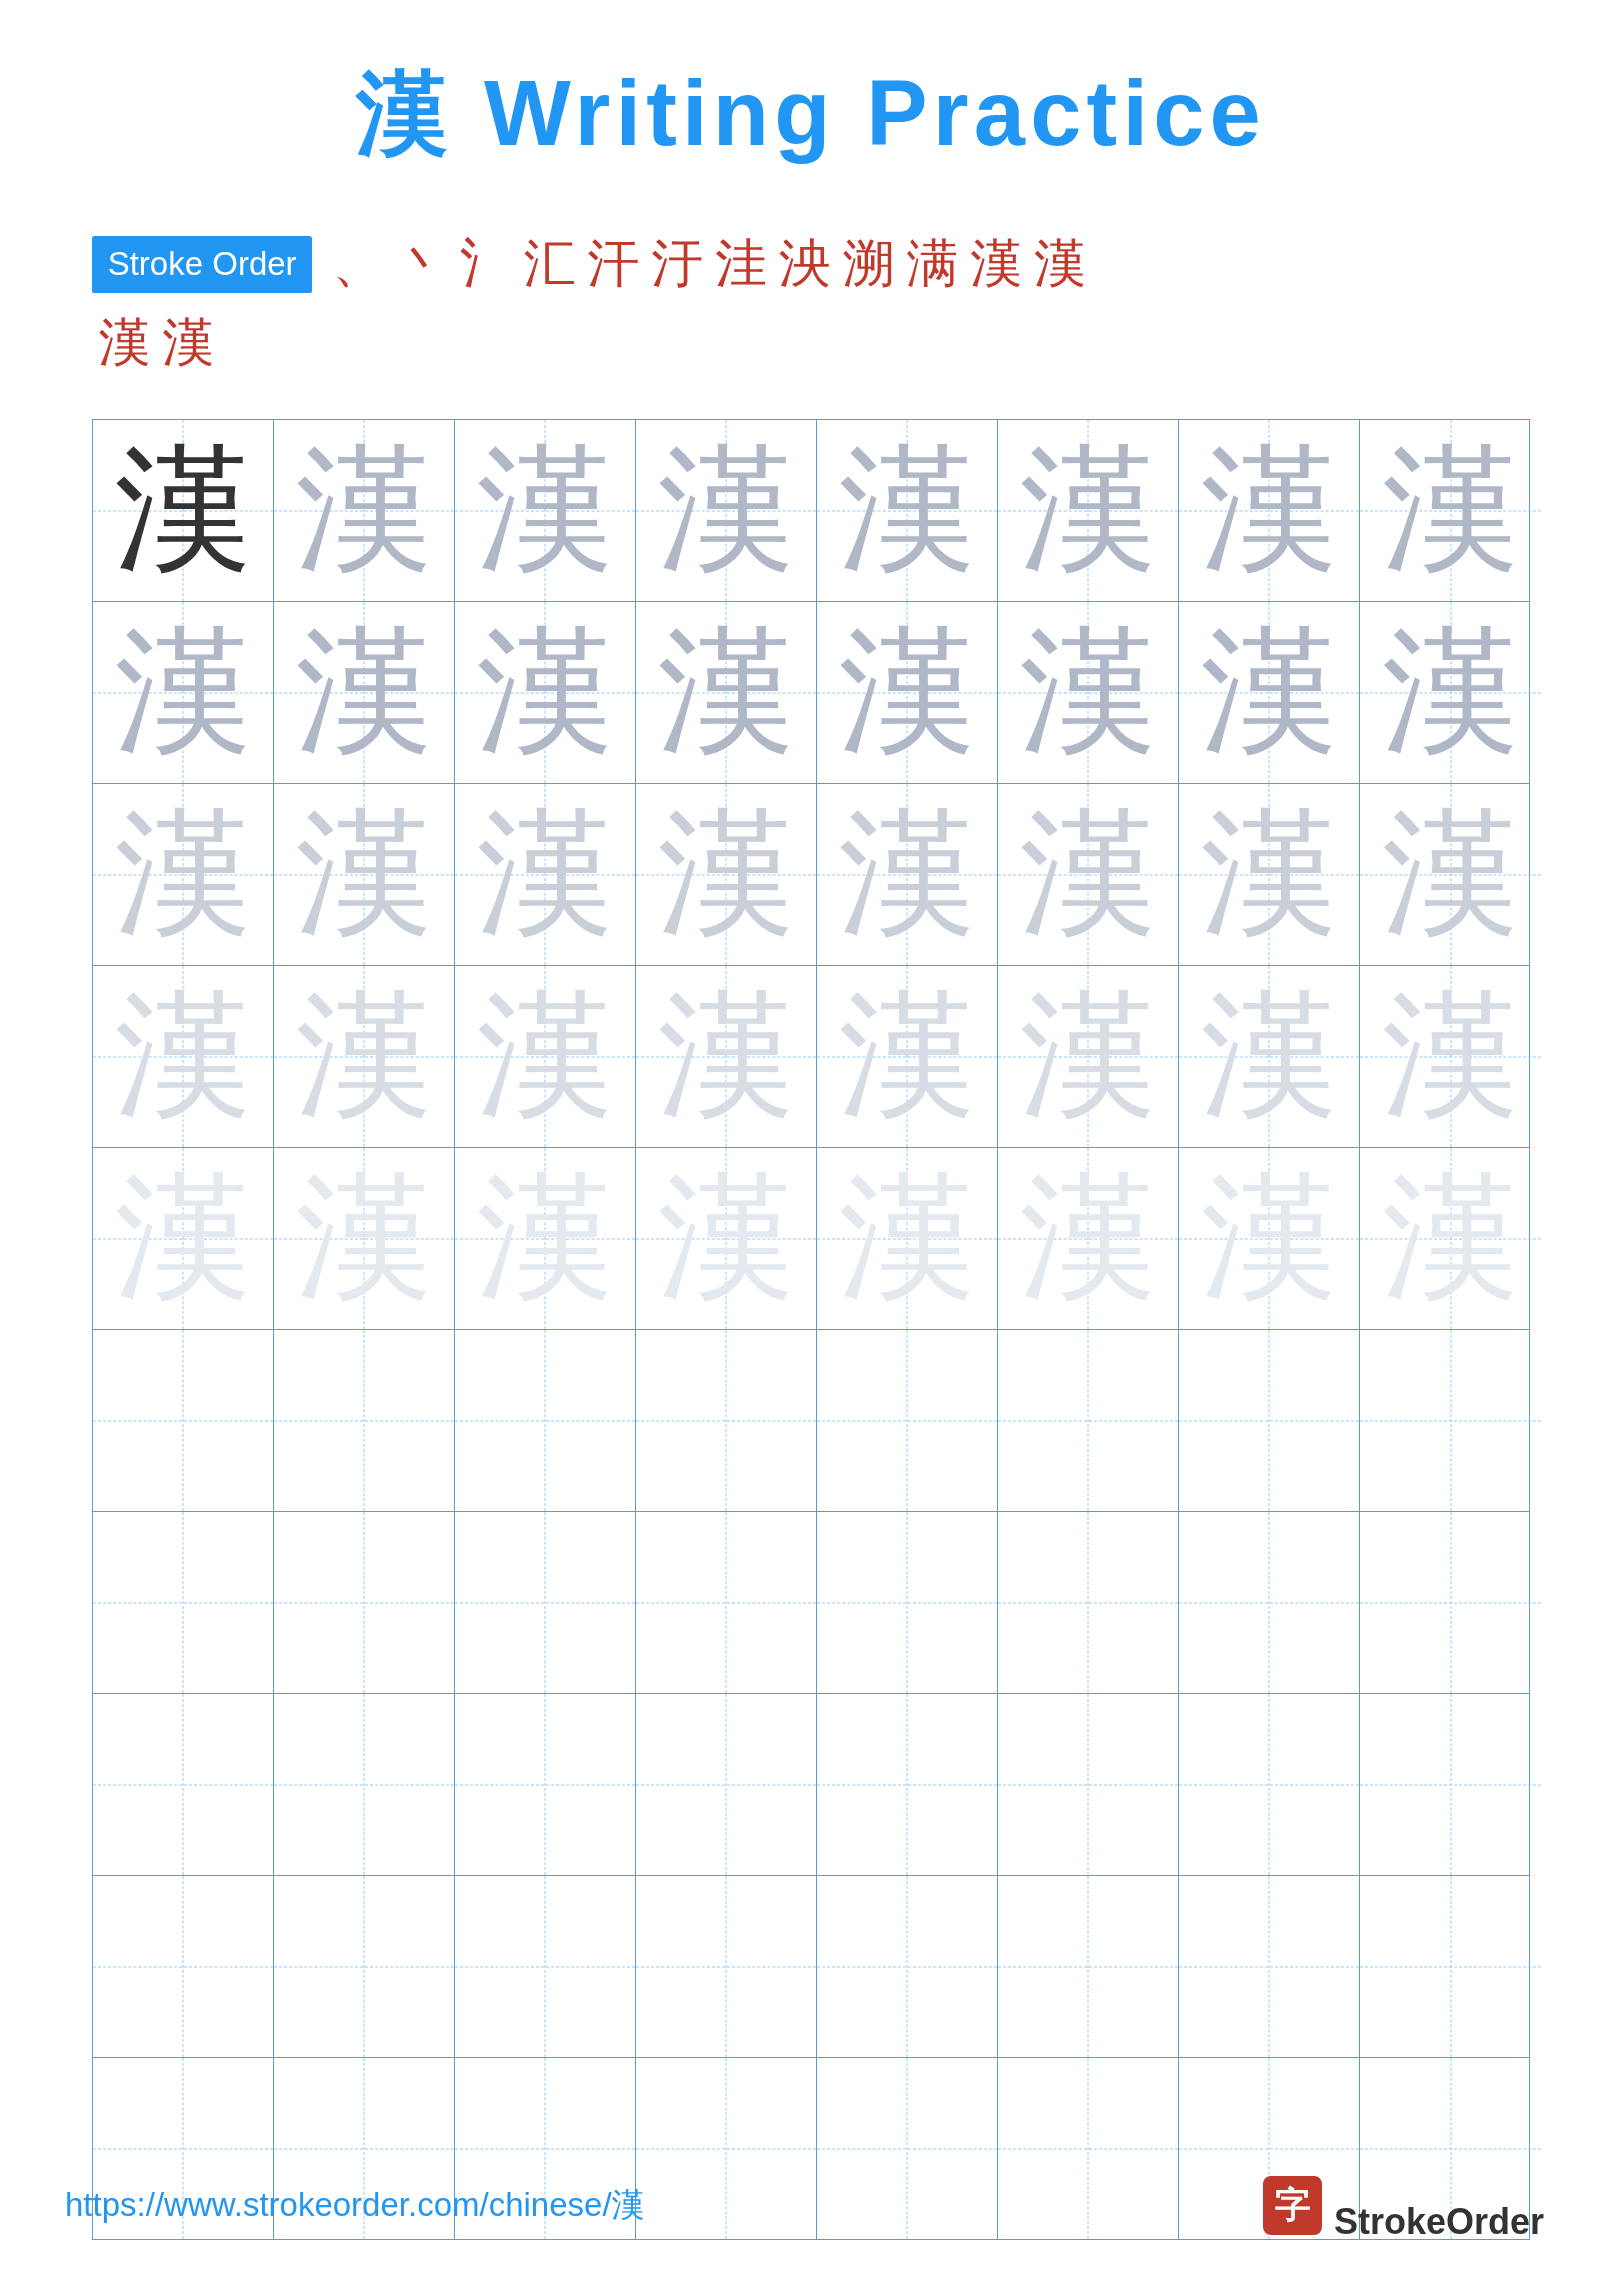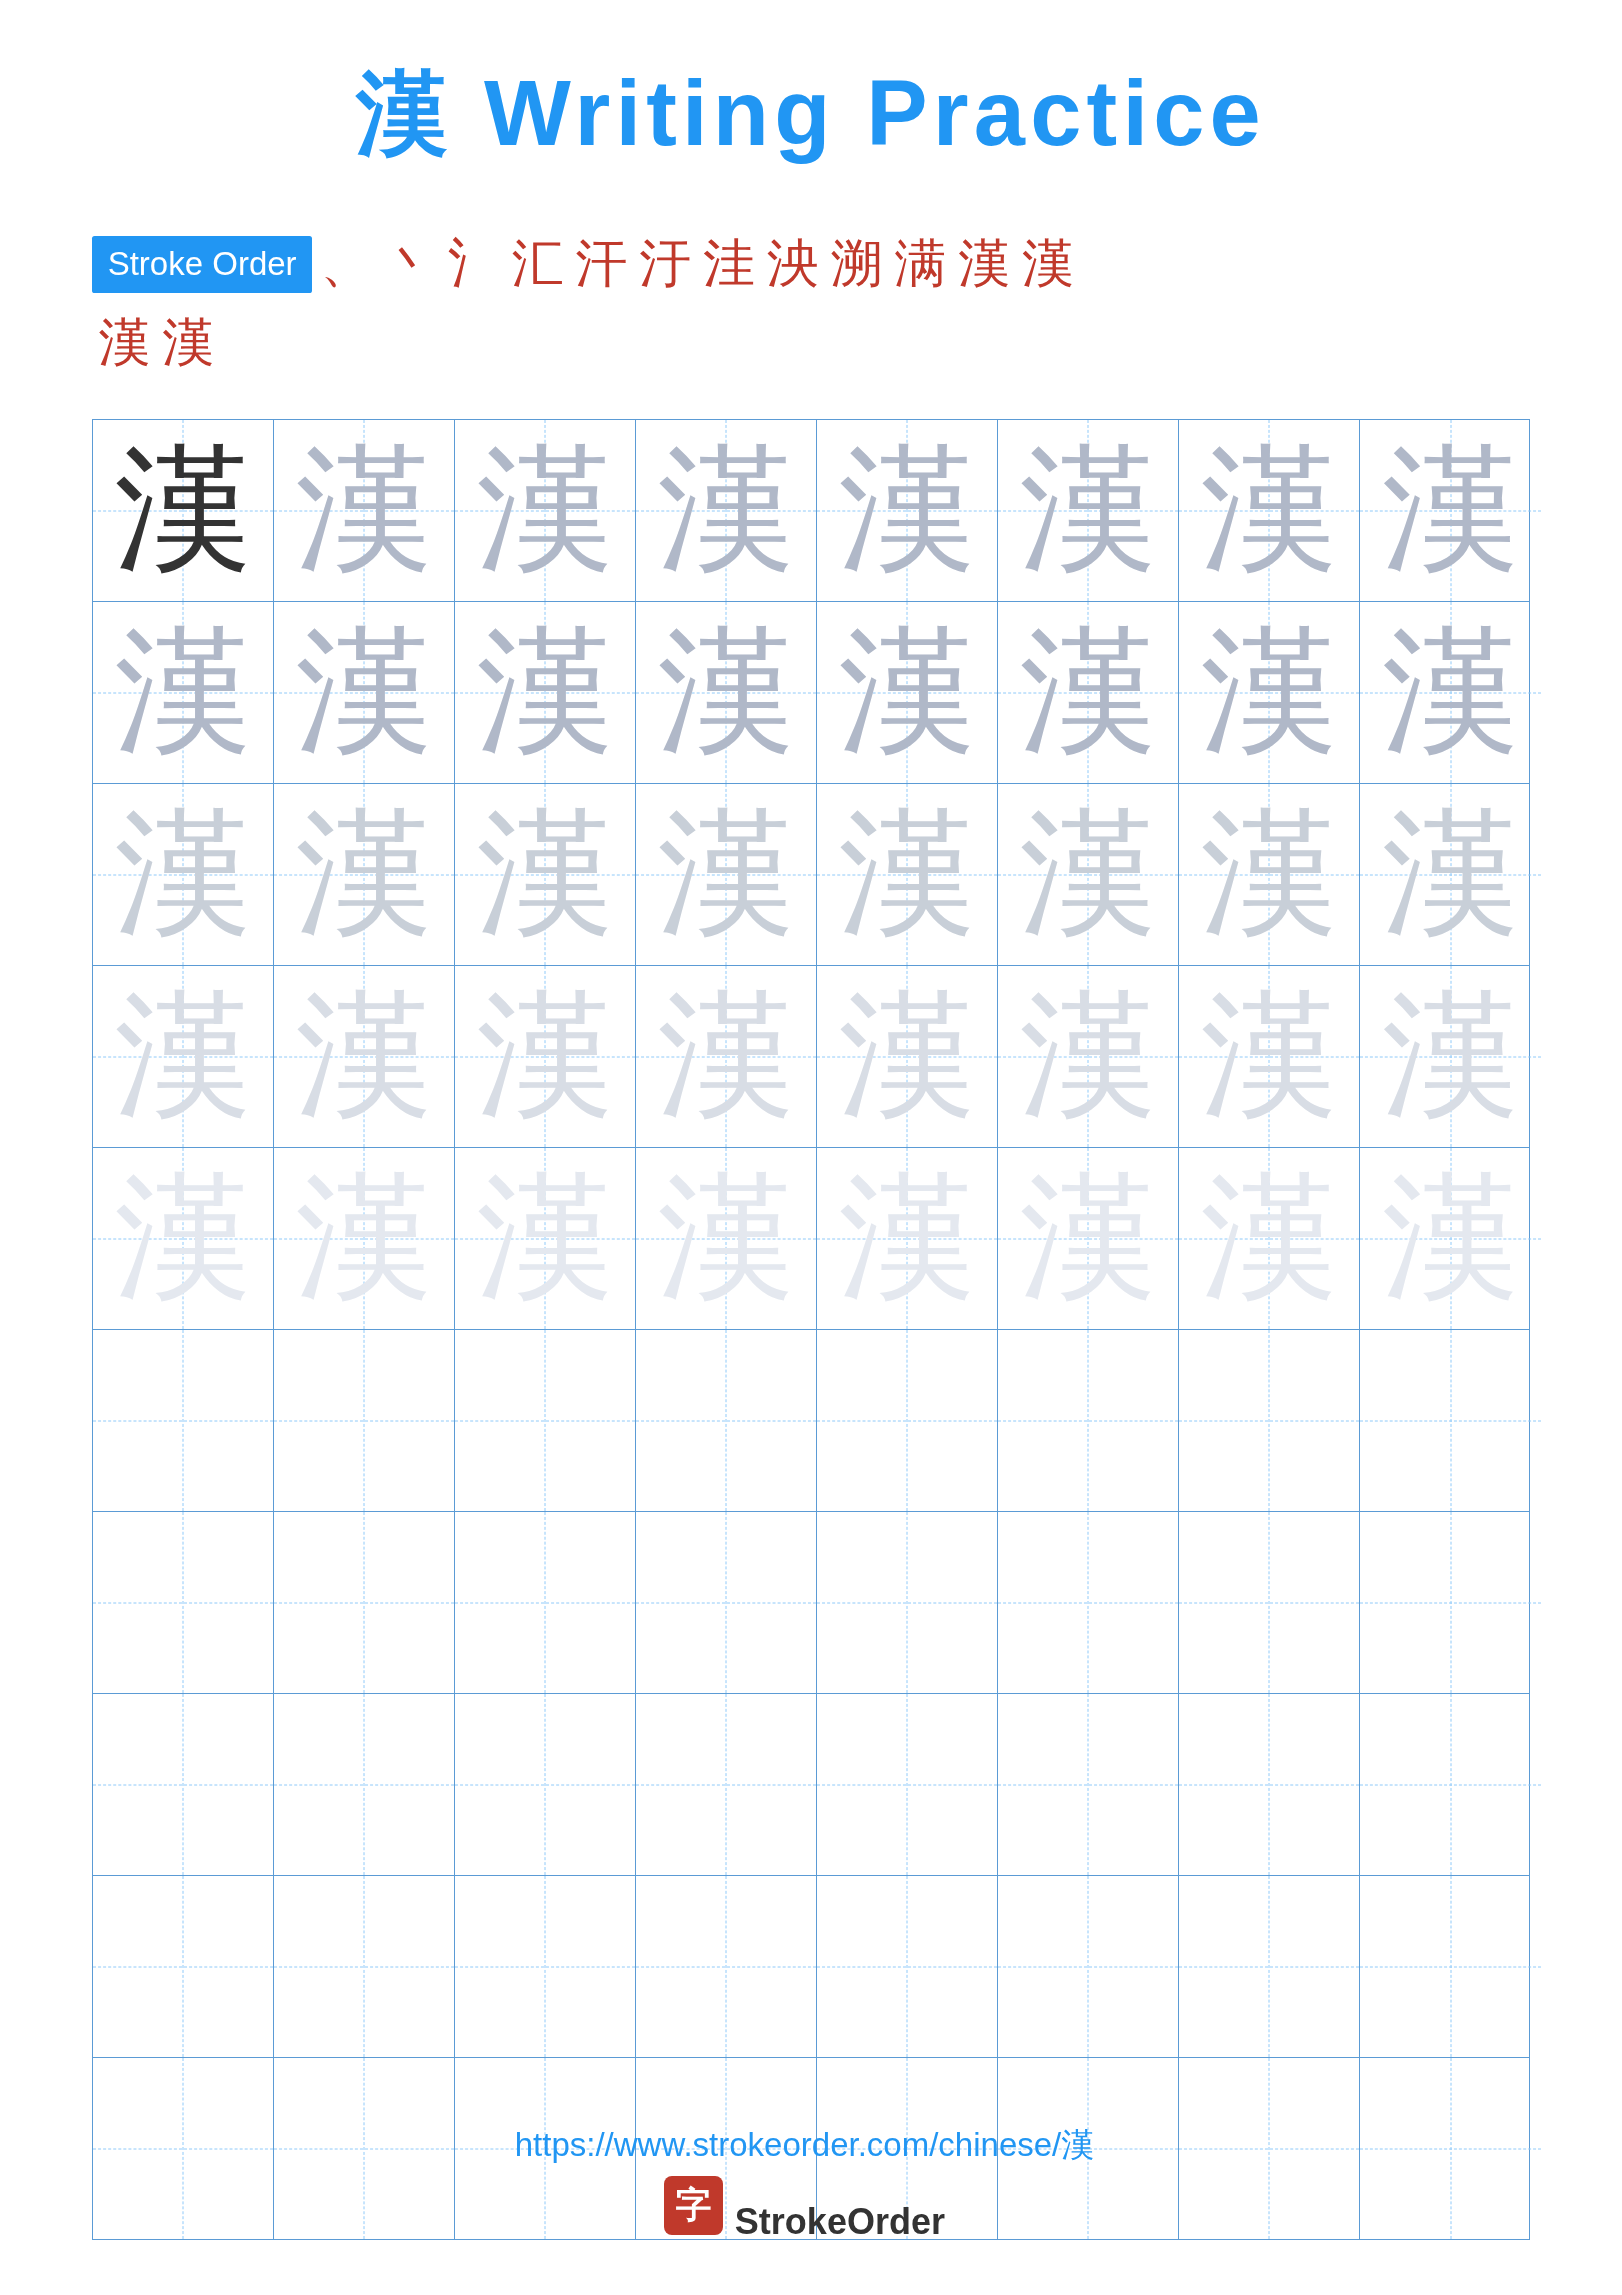--- a/index.html
+++ b/index.html
@@ -48,21 +48,21 @@
       gap: 0;
       margin-bottom: 6.5px;
     }
     .stroke-order-label {
       background: #2196F3;
       color: #fff;
       font-family: sans-serif;
       font-size: 33px;
       padding: 5.2px 15.7px;
       border-radius: 2.6px;
-      margin-right: 8px;
+      margin-right: 20px;
       white-space: nowrap;
     }
     .stroke-chars {
       display: flex;
       flex-wrap: wrap;
       align-items: center;
     }
     .stroke-char {
       font-size: 52px;
       color: #c0392b;
@@ -158,21 +158,20 @@
 
     
     .footer {
       position: absolute;
       bottom: 52px;
       left: 65px;
       right: 78px;
       display: flex;
       align-items: center;
       justify-content: space-between;
-      flex-direction: column;
     }
     .footer-url {
       color: #2196F3;
       font-size: 33px;
       font-family: sans-serif;
       text-decoration: none;
     }
     .footer-logo {
       display: flex;
       align-items: center;

